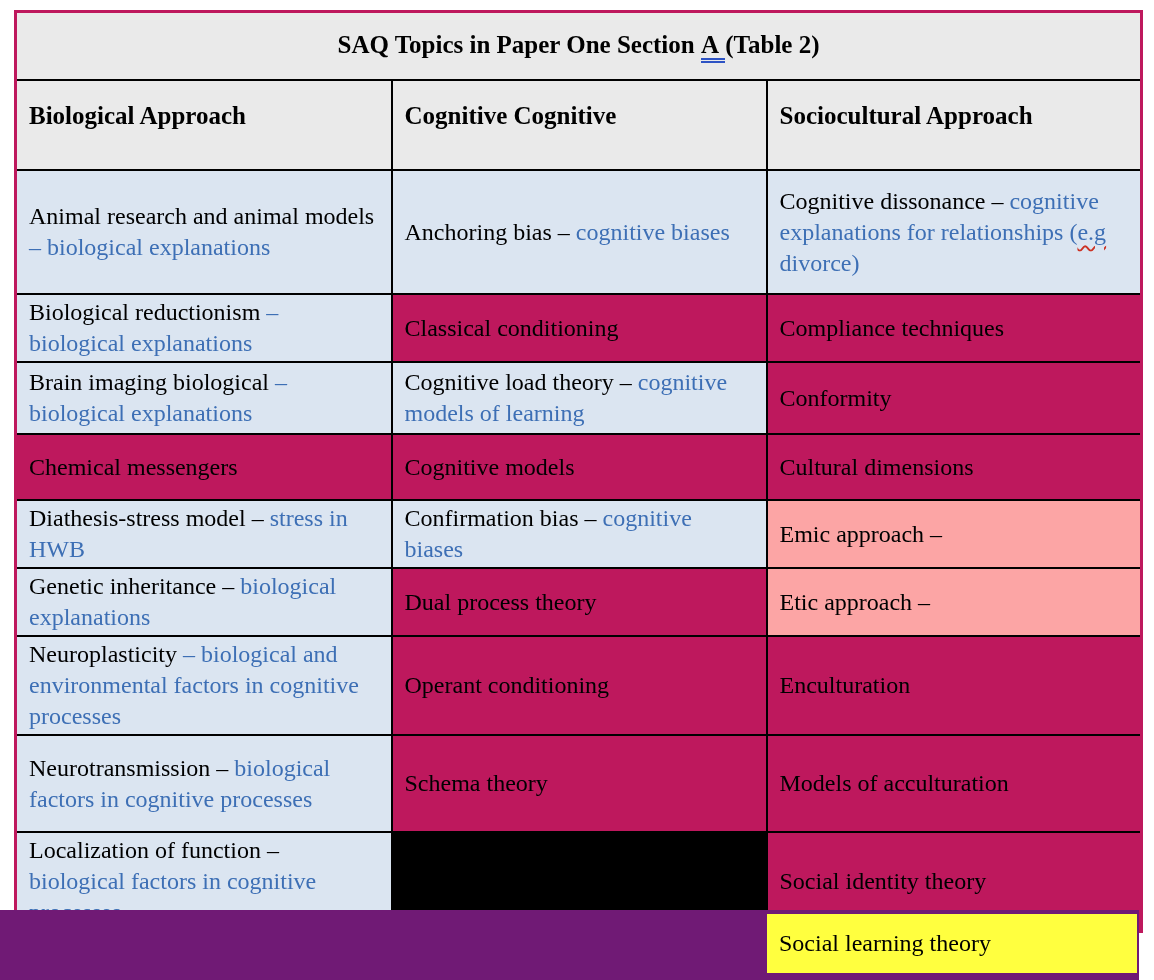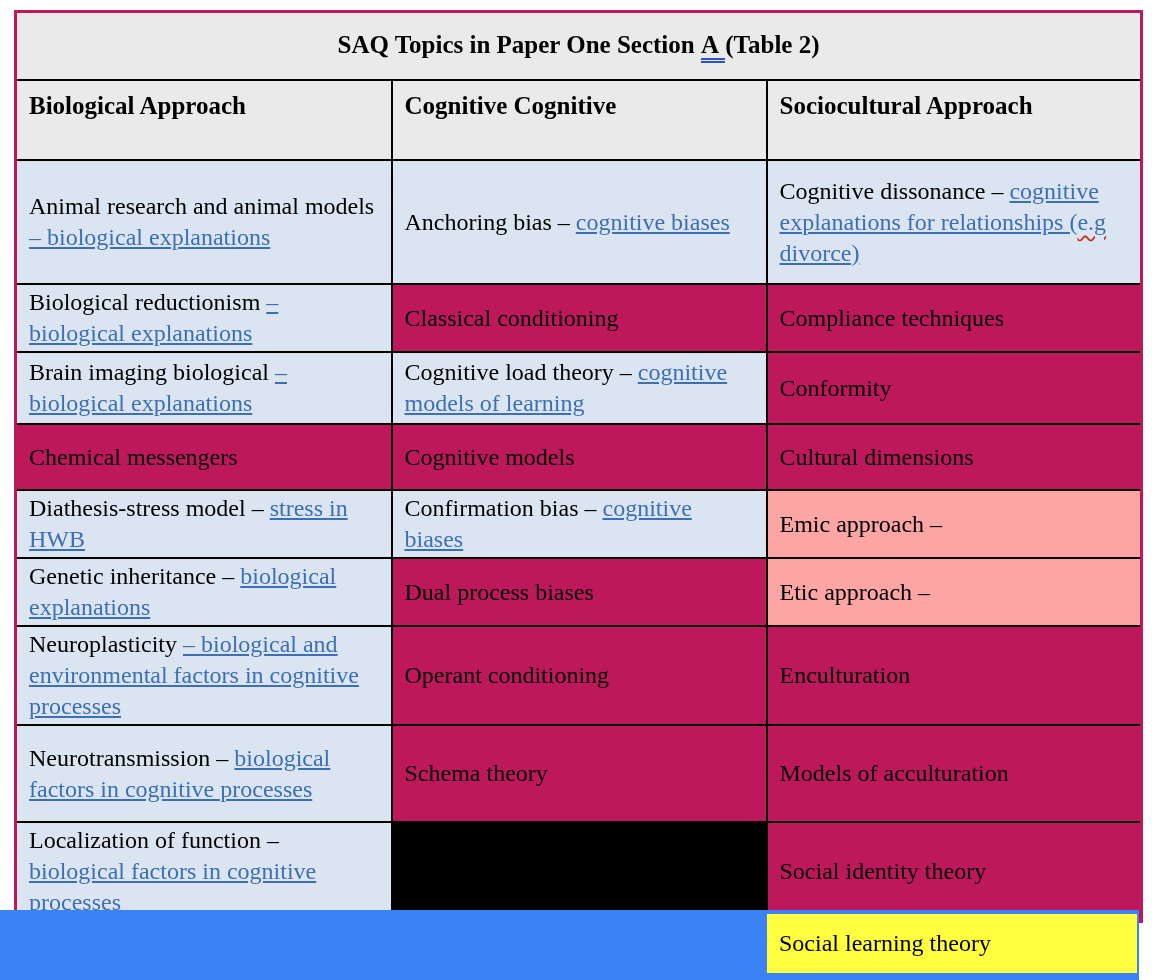--- a/index.html
+++ b/index.html
@@ -19,47 +19,47 @@
     vertical-align:middle;
     overflow:hidden;
     word-wrap:break-word;
   }
   td.title-cell{
     background:#EAEAEA;text-align:center;font-weight:bold;font-size:25px;
     height:62px;vertical-align:middle;
   }
   td.head-cell{
     background:#EAEAEA;font-weight:bold;font-size:25px;line-height:30px;
-    height:66px;vertical-align:top;padding-top:10px;
+    height:66px;vertical-align:top;padding-top:20px;
   }
   .c-blue{background:#DBE5F1;}
   .c-yellow{background:#be185d;}
   .c-white{background:#fca5a5;}
   .c-black{background:#000000;}
   .seg-black{color:#000000;}
-  .seg-blue{color:#3D6FB5;text-decoration:underline;}
+  .seg-blue{color:#3D6FB5;}
   .sq{
     text-decoration-line:underline;
     text-decoration-style:wavy;
     text-decoration-color:#CC3224;
     text-decoration-thickness:2px;
     text-underline-offset:5px;
   }
   .title-underline{
     display:inline-block;
     border-bottom:5px double #2D53C4;
     padding-bottom:0px;
     line-height:1.05;
   }
   
   .mid-void{
     position:absolute;left:394px;top:890px;width:369px;height:90px;background:#000;
   }
   .bottom-band{
-    position:absolute;left:0;top:910px;width:1139px;height:70px;background:#3b82f6;
+    position:absolute;left:0;top:910px;width:1139px;height:70px;background:#701a75;
   }
   .bottom-cell{
     position:absolute;left:767px;top:4px;width:370px;height:59px;
     background:#FFFF3F;box-sizing:border-box;
     display:flex;align-items:center;
     padding:0 12px;font-size:24px;line-height:31px;
   }
 </style>
 </head>
 <body>
@@ -103,21 +103,21 @@
           <td class="c-yellow"><span class="seg-black">Cognitive models</span></td>
           <td class="c-yellow"><span class="seg-black">Cultural dimensions</span></td>
         </tr>
         <tr style="height: 65px;">
           <td class="c-blue"><span class="seg-black">Diathesis-stress model – </span><span class="seg-blue">stress in HWB</span></td>
           <td class="c-blue"><span class="seg-black">Confirmation bias – </span><span class="seg-blue">cognitive biases</span></td>
           <td class="c-white"><span class="seg-black">Emic approach –</span></td>
         </tr>
         <tr style="height: 67px;">
           <td class="c-blue"><span class="seg-black">Genetic inheritance – </span><span class="seg-blue">biological explanations</span></td>
-          <td class="c-yellow"><span class="seg-black">Dual process biases</span></td>
+          <td class="c-yellow"><span class="seg-black">Dual process theory</span></td>
           <td class="c-white"><span class="seg-black">Etic approach –</span></td>
         </tr>
         <tr style="height: 99px;">
           <td class="c-blue"><span class="seg-black">Neuroplasticity </span><span class="seg-blue">– biological and environmental factors in cognitive processes</span></td>
           <td class="c-yellow"><span class="seg-black">Operant conditioning</span></td>
           <td class="c-yellow"><span class="seg-black">Enculturation</span></td>
         </tr>
         <tr style="height: 97px;">
           <td class="c-blue"><span class="seg-black">Neurotransmission – </span><span class="seg-blue">biological factors in cognitive processes</span></td>
           <td class="c-yellow"><span class="seg-black">Schema theory</span></td>

